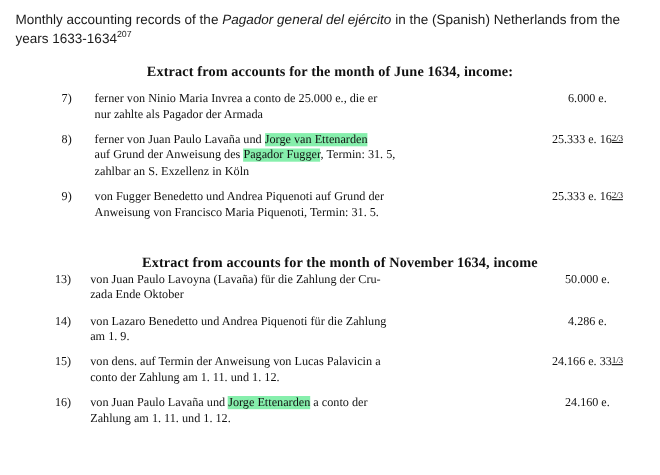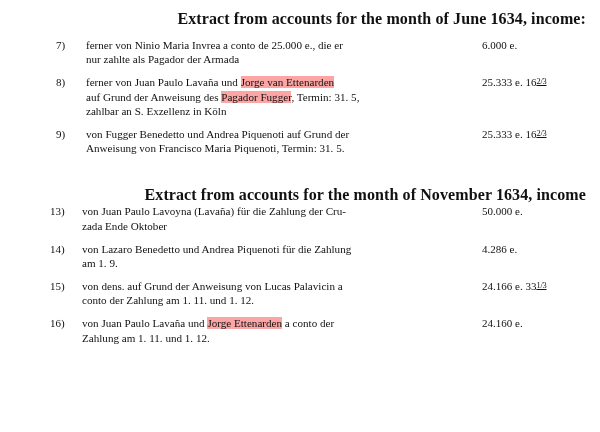--- a/index.html
+++ b/index.html
@@ -33,22 +33,22 @@
     font-style: italic;
   }
   .intro sup {
     font-size: 8px;
     vertical-align: super;
     line-height: 0;
   }
   .section-head {
     font-family: "Liberation Serif", serif;
     font-weight: bold;
-    font-size: 16px;
-    text-align: right;
+    font-size: 13px;
+    text-align: center;
     margin: 0 0 10px 0;
     letter-spacing: 0.1px;
   }
   .section-head.second {
     margin-top: 22px;
     margin-bottom: 0;
     padding-left: 18px;
   }
   table.entries {
     width: 100%;
@@ -64,27 +64,27 @@
     width: 30px;
     padding-left: 42px !important;
     white-space: nowrap;
     font-size: 11px;
   }
   .c-text {
     padding-right: 10px !important;
   }
   .c-amt {
     width: 104px;
-    text-align: left;
+    text-align: center;
     white-space: nowrap;
     padding-left: 6px !important;
     font-size: 11px;
   }
   .hl {
-    background: #fca5a5;
+    background: #86efac;
   }
   .frac {
     font-size: 8.4px;
     vertical-align: 0.25em;
     line-height: 0;
     letter-spacing: -0.2px;
     text-decoration: underline;
   }
   .tbl2 .c-num {
     padding-left: 36px !important;
@@ -92,20 +92,23 @@
   }
   .tbl2 td {
     padding-bottom: 8px;
   }
 </style>
 </head>
 <body>
 
 <div class="page">
 
+  <p class="intro">
+    <span>Monthly accounting records of the </span><span class="it">Pagador general del ejército</span><span> in the (Spanish) Netherlands from the years 1633-1634</span><sup>207</sup>
+  </p>
 
   <h2 class="section-head">Extract from accounts for the month of June 1634, income:</h2>
 
   <table class="entries tbl1">
     <tbody>
       <tr>
         <td class="c-num">7)</td>
         <td class="c-text">
           <span>ferner von Ninio Maria Invrea a conto de 25.000 e., die er</span><br>
           <span>nur zahlte als Pagador der Armada</span>
@@ -148,21 +151,21 @@
         <td class="c-num">14)</td>
         <td class="c-text">
           <span>von Lazaro Benedetto und Andrea Piquenoti für die Zahlung</span><br>
           <span>am 1. 9.</span>
         </td>
         <td class="c-amt">4.286 e.</td>
       </tr>
       <tr>
         <td class="c-num">15)</td>
         <td class="c-text">
-          <span>von dens. auf Grund der Anweisung von Lucas Palavicin a</span><br>
+          <span>von dens. auf Termin der Anweisung von Lucas Palavicin a</span><br>
           <span>conto der Zahlung am 1. 11. und 1. 12.</span>
         </td>
         <td class="c-amt"><span>24.166 e. 33</span><span class="frac">1/3</span></td>
       </tr>
       <tr>
         <td class="c-num">16)</td>
         <td class="c-text">
           von Juan Paulo Lavaña und <span class="hl">Jorge Ettenarden</span> a conto der<br>
           Zahlung am 1. 11. und 1. 12.
         </td>

